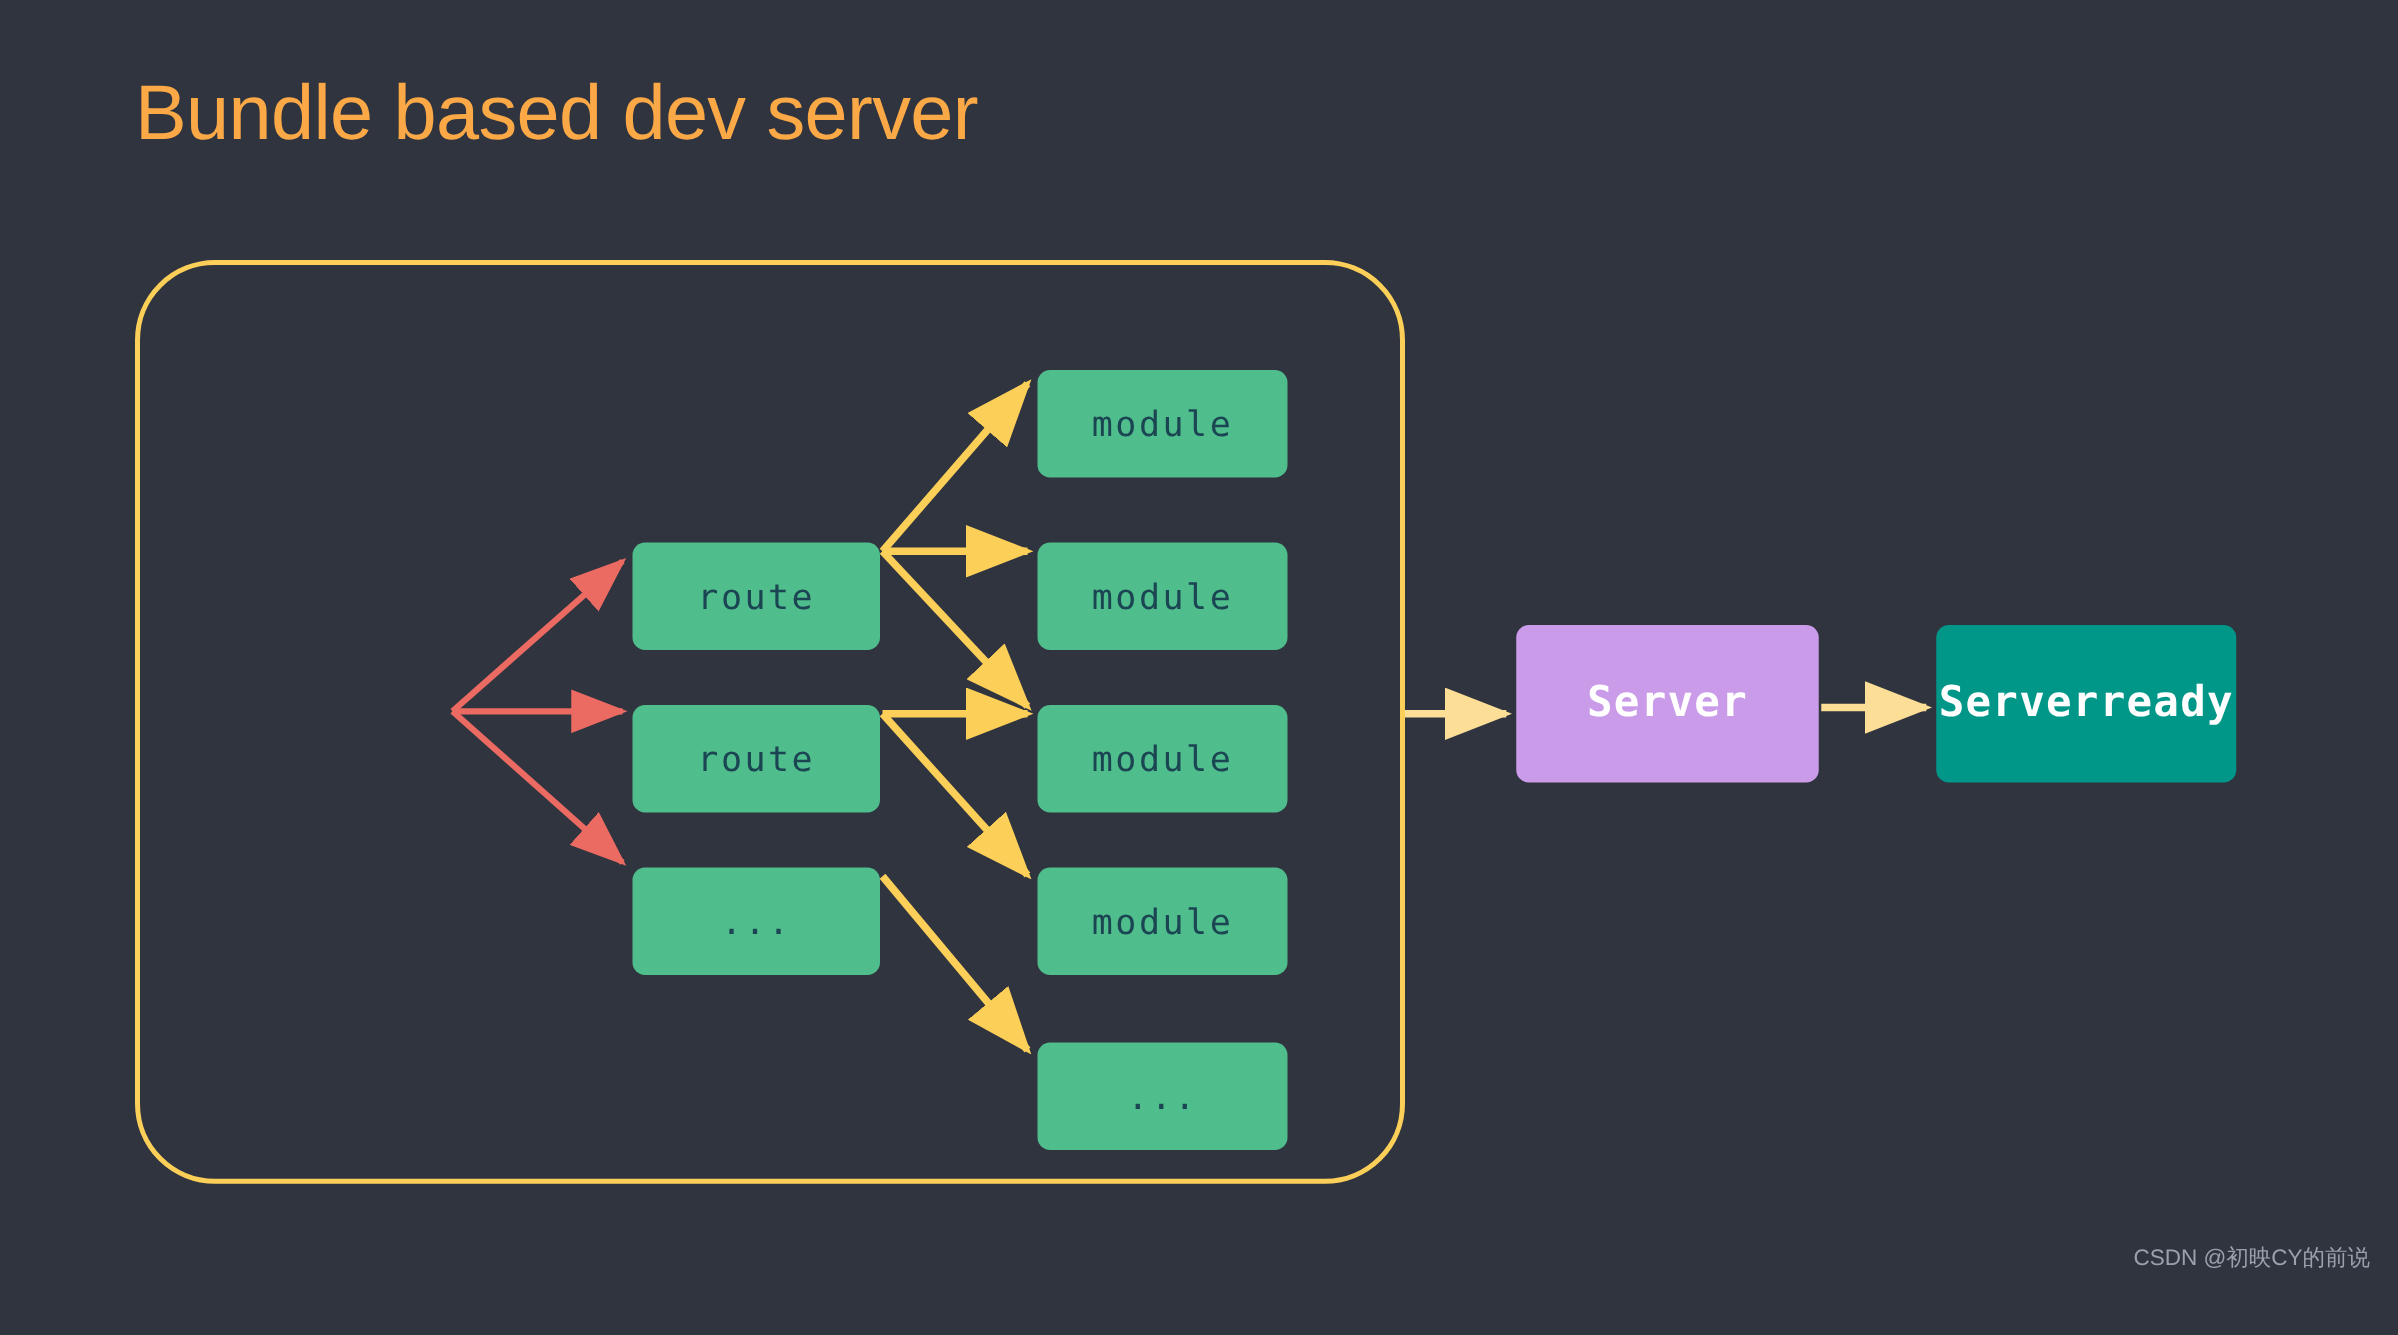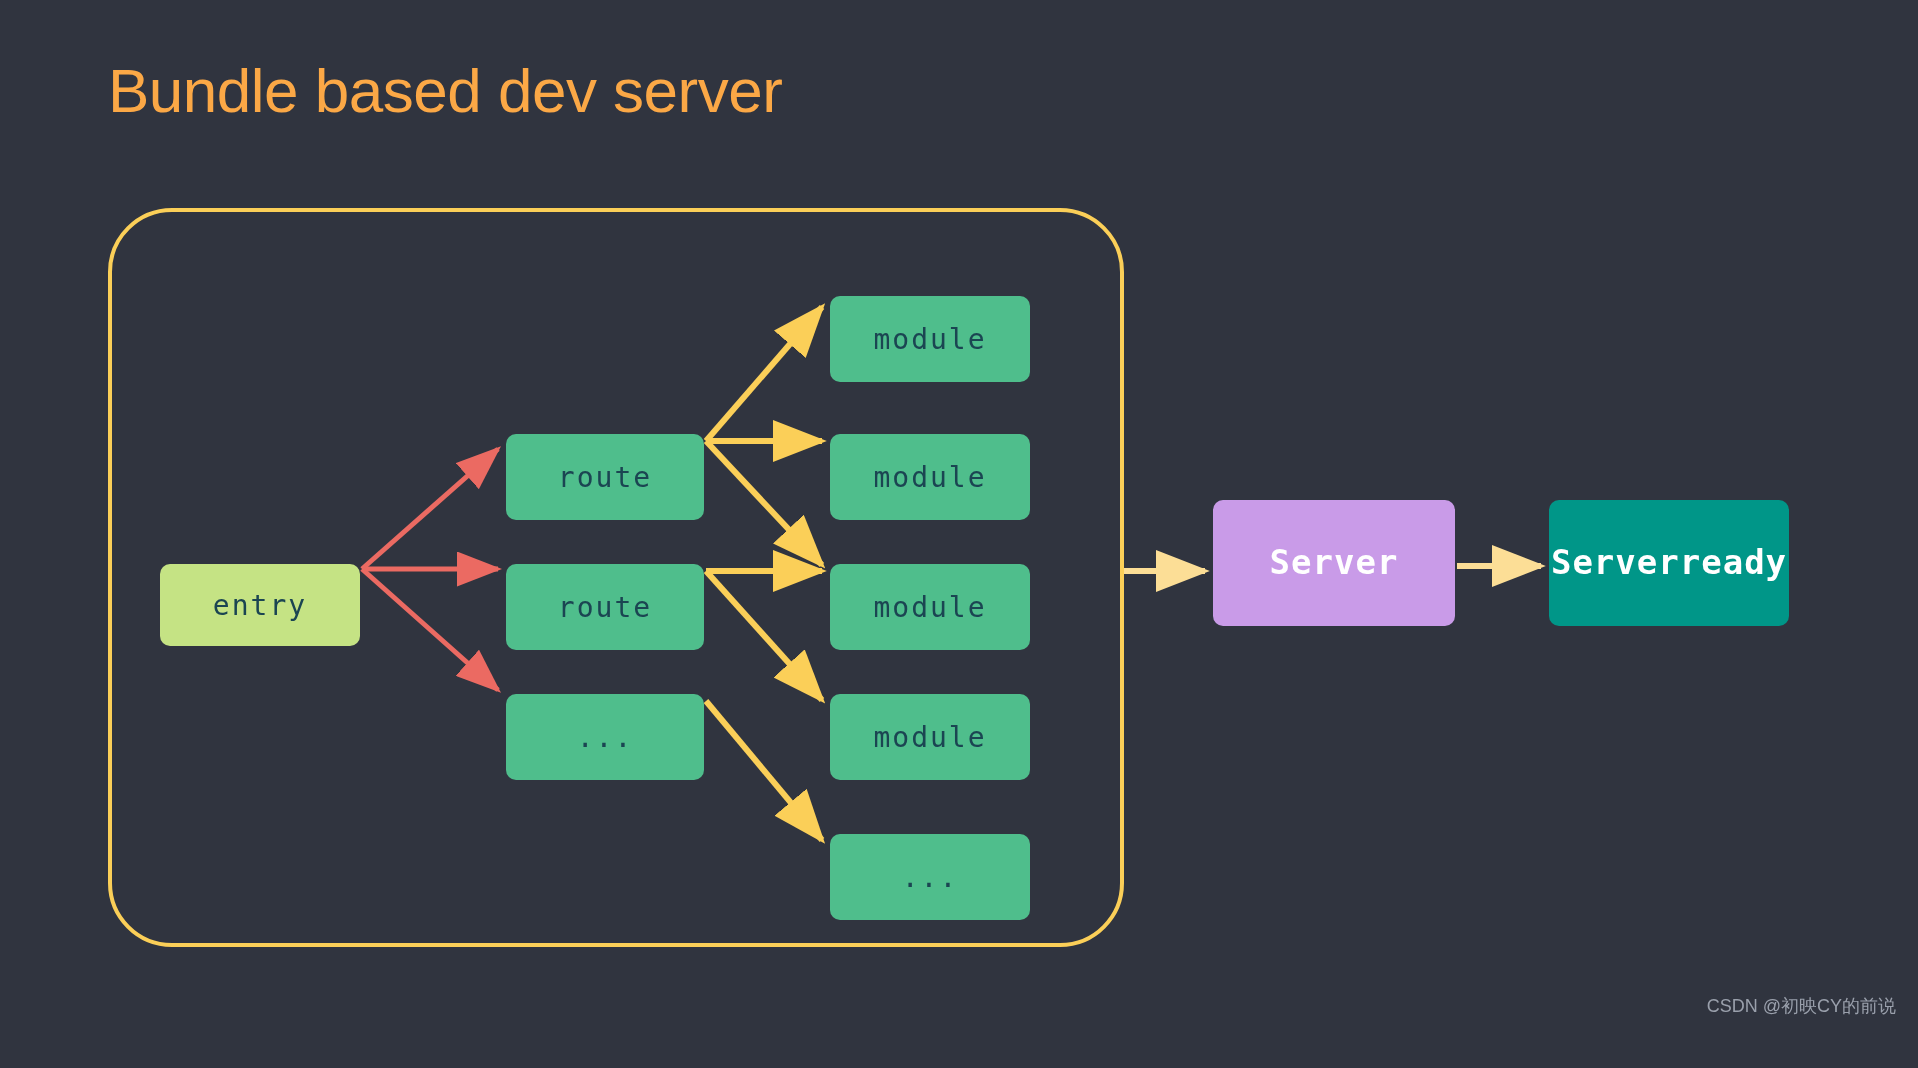--- a/index.html
+++ b/index.html
@@ -108,23 +108,20 @@
 
       <line x1="706" y1="701" x2="822" y2="840" marker-end="url(#ah-yellow)"></line>
     </g>
 
     <g stroke="#FCDE96" stroke-width="6" fill="none">
       <line x1="1124" y1="571" x2="1205" y2="571" marker-end="url(#ah-pale)"></line>
       <line x1="1457" y1="566" x2="1541" y2="566" marker-end="url(#ah-pale)"></line>
     </g>
   </svg>
 
-  <div class="node node-mono entry-node" style="left:160px; top:528px; width:200px; height:82px;">
-    <span>entry</span>
-  </div>
 
   <div class="node node-mono green-node" style="left:506px; top:398px; width:198px; height:86px;">
     <span>route</span>
   </div>
   <div class="node node-mono green-node" style="left:506px; top:528px; width:198px; height:86px;">
     <span>route</span>
   </div>
   <div class="node node-mono green-node" style="left:506px; top:658px; width:198px; height:86px;">
     <span>...</span>
   </div>

